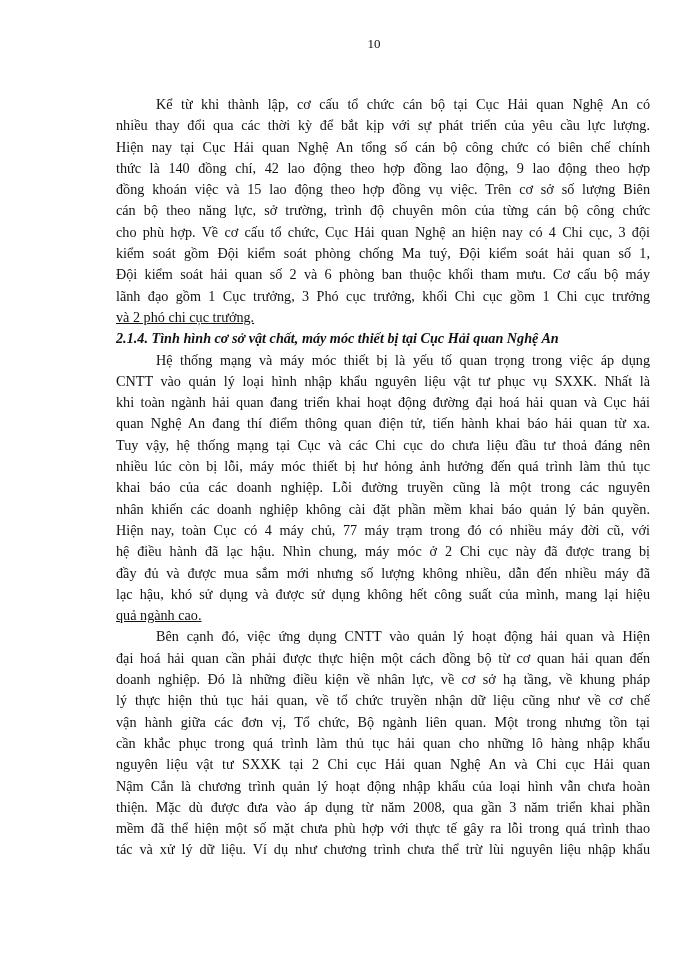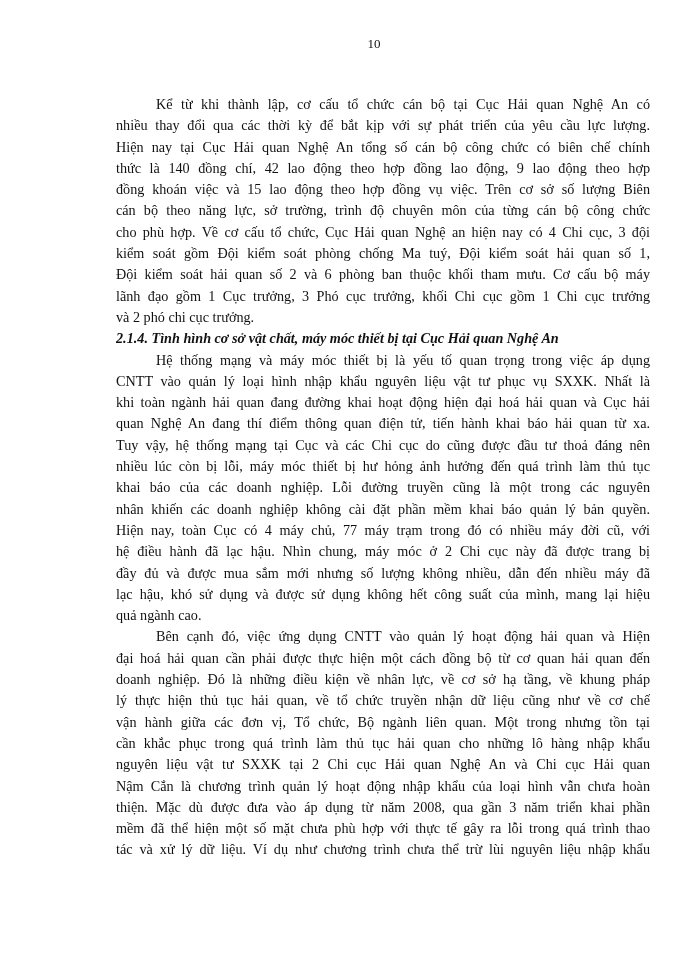--- a/index.html
+++ b/index.html
@@ -3,21 +3,21 @@
 <meta charset="utf-8">
 <style>
   html, body { margin: 0; padding: 0; background: #ffffff; }
   body { width: 700px; height: 960px; position: relative; overflow: hidden;
          font-family: "Liberation Serif", "DejaVu Serif", serif; color: #111; }
   .page-number { position: absolute; top: 36px; left: 0; width: 700px; text-align: center;
                  font-size: 13px; padding-left: 24px; }
   .content { position: absolute; left: 116px; top: 94px; width: 534px; }
   .line { font-size: 14.2px; line-height: 21.3px; height: 21.3px; white-space: nowrap;
           text-align: justify; text-align-last: justify; overflow: hidden; }
-  .line.last { text-align-last: left; }
+  .line.last { text-align-last: left; text-decoration: underline; }
   .line.indent { padding-left: 40px; }
   .heading { font-weight: bold; font-style: italic; text-align-last: left; }
 </style>
 </head>
 <body>
 
 <div class="page-number">10</div>
 
 <div class="content">
 
@@ -33,23 +33,23 @@
     <div class="line">Đội kiểm soát hải quan số 2 và 6 phòng ban thuộc khối tham mưu. Cơ cấu bộ máy</div>
     <div class="line">lãnh đạo gồm 1 Cục trưởng, 3 Phó cục trưởng, khối Chi cục gồm 1 Chi cục trưởng</div>
     <div class="line last">và 2 phó chi cục trưởng.</div>
   </div>
 
   <div class="line heading">2.1.4.  Tình hình cơ sở vật chất, máy móc thiết bị tại Cục Hải quan Nghệ An</div>
 
   <div>
     <div class="line indent">Hệ thống mạng và máy móc thiết bị là yếu tố quan trọng trong việc áp dụng</div>
     <div class="line">CNTT vào quản lý loại hình nhập khẩu nguyên liệu vật tư phục vụ SXXK. Nhất là</div>
-    <div class="line">khi toàn ngành hải quan đang đường khai hoạt động hiện đại hoá hải quan và Cục hải</div>
+    <div class="line">khi toàn ngành hải quan đang triển khai hoạt động đường đại hoá hải quan và Cục hải</div>
     <div class="line">quan Nghệ An đang thí điểm thông quan điện tử, tiến hành khai báo hải quan từ xa.</div>
-    <div class="line">Tuy vậy, hệ thống mạng tại Cục và các Chi cục do cũng được đầu tư thoả đáng nên</div>
+    <div class="line">Tuy vậy, hệ thống mạng tại Cục và các Chi cục do chưa liệu đầu tư thoả đáng nên</div>
     <div class="line">nhiều lúc còn bị lỗi, máy móc thiết bị hư hỏng ảnh hưởng đến quá trình làm thủ tục</div>
     <div class="line">khai báo của các doanh nghiệp. Lỗi đường truyền cũng là một trong các nguyên</div>
     <div class="line">nhân khiến các doanh nghiệp không cài đặt phần mềm khai báo quản lý bản quyền.</div>
     <div class="line">Hiện nay, toàn Cục có 4 máy chủ, 77 máy trạm trong đó có nhiều máy đời cũ, với</div>
     <div class="line">hệ điều hành đã lạc hậu. Nhìn chung, máy móc ở 2 Chi cục này đã được trang bị</div>
     <div class="line">đầy đủ và được mua sắm mới nhưng số lượng không nhiều, dẫn đến nhiều máy đã</div>
     <div class="line">lạc hậu, khó sử dụng và được sử dụng không hết công suất của mình, mang lại hiệu</div>
     <div class="line last">quả ngành cao.</div>
   </div>
 

